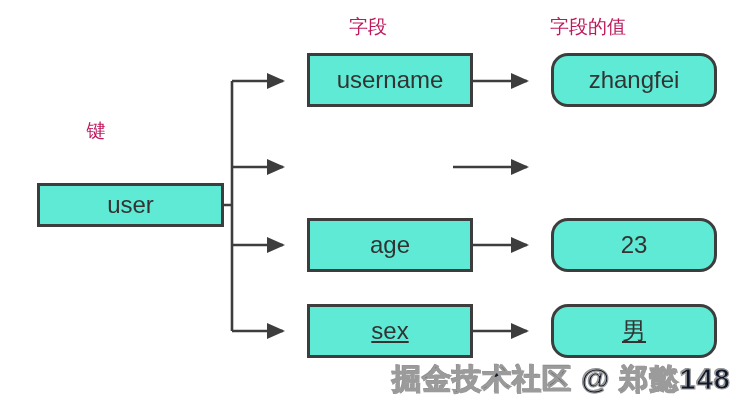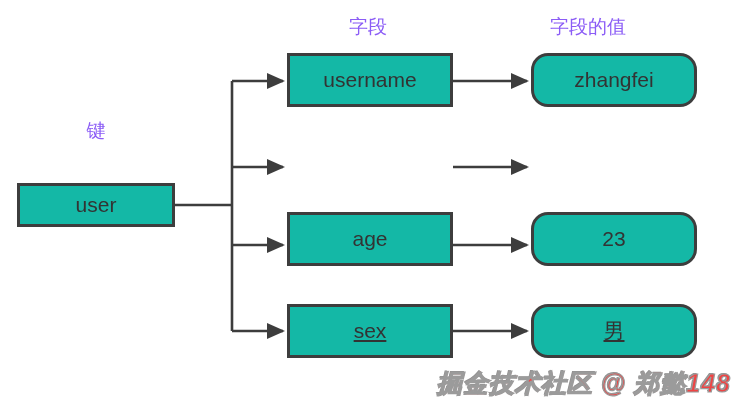--- a/index.html
+++ b/index.html
@@ -10,63 +10,63 @@
   }
   .canvas {
     position: relative;
     width: 737px;
     height: 406px;
     background: #ffffff;
     overflow: hidden;
   }
   .lbl {
     position: absolute;
-    color: #8b5cf6;
+    color: #be185d;
     font-size: 19px;
     text-align: center;
     white-space: nowrap;
   }
   .box {
     position: absolute;
     box-sizing: border-box;
     border: 3px solid #3d3d3d;
-    background: #14b8a6;
+    background: #5eead4;
     color: #333333;
-    font-size: 21px;
+    font-size: 24px;
     display: flex;
     align-items: center;
     justify-content: center;
     white-space: nowrap;
+    margin-left: 20px;
   }
-  .key-box   { left: 17px;  top: 183px; width: 158px; height: 44px; }
+  .key-box   { left: 17px;  top: 183px; width: 187px; height: 44px; }
   .col-field { left: 287px; width: 166px; height: 54px; }
   .col-value { left: 531px; width: 166px; height: 54px; border-radius: 17px; }
   .row-0 { top: 53px;  }
   .row-1 { top: 140px; }
-  .row-2 { top: 212px; }
+  .row-2 { top: 218px; }
   .row-3 { top: 304px; text-decoration: underline; }
   .connectors {
     position: absolute;
     left: 0; top: 0;
     width: 737px;
     height: 406px;
     pointer-events: none;
   }
   .watermark {
     position: absolute;
     right: 6px;
     bottom: 6px;
-    font-size: 25px;
+    font-size: 29px;
     font-weight: bold;
     letter-spacing: 1px;
-    color: #ef4444;
+    color: #0f172a;
     -webkit-text-stroke: 1.2px #9b9b9b;
     text-shadow: 1px 1px 0 #ffffff, -1px -1px 0 #8f8f8f;
     white-space: nowrap;
-    font-style: italic;
   }
 </style>
 </head>
 <body>
 
 <div class="canvas">
 
   <div class="lbl" style="left:60px; top:118px; width:72px;">键</div>
   <div class="lbl" style="left:318px; top:14px; width:100px;">字段</div>
   <div class="lbl" style="left:528px; top:14px; width:120px;">字段的值</div>

